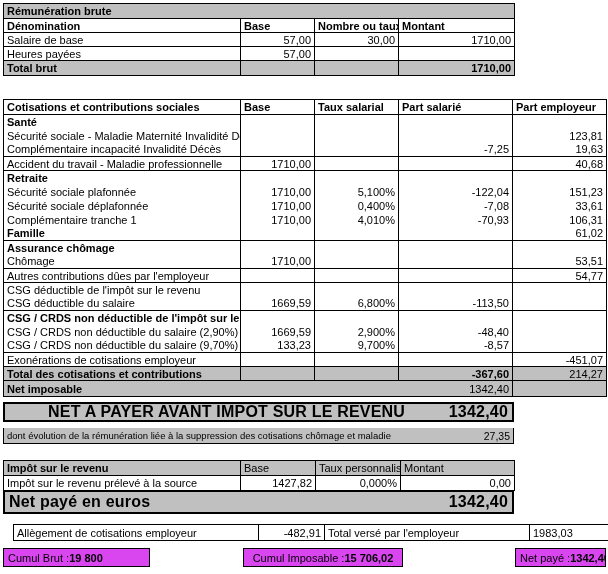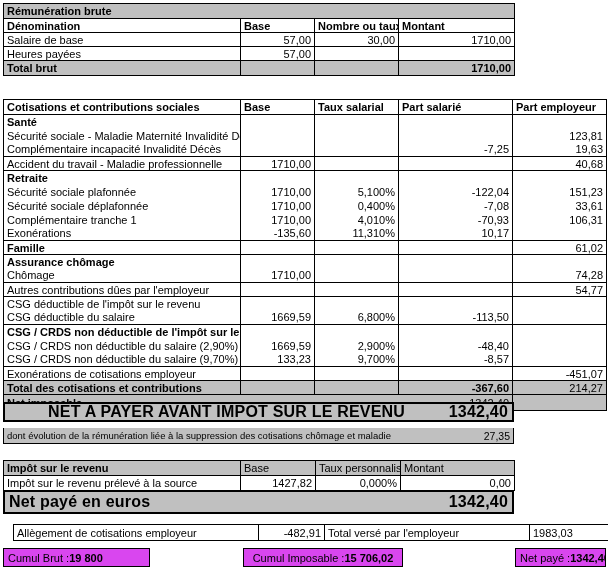--- a/index.html
+++ b/index.html
@@ -179,46 +179,39 @@
             <td class="num">33,61</td>
           </tr>
           <tr>
             <td>Complémentaire tranche 1</td>
             <td class="num">1710,00</td>
             <td class="num">4,010%</td>
             <td class="num">-70,93</td>
             <td class="num">106,31</td>
           </tr>
           <tr class="hl">
-            <td>Exonérations</td>
-            <td class="num">-135,60</td>
-            <td class="num">11,310%</td>
-            <td class="num">10,17</td>
-            <td class="num"></td>
-          </tr>
-          <tr class="hl">
             <td class="b">Famille</td>
             <td class="num"></td>
             <td class="num"></td>
             <td class="num"></td>
             <td class="num">61,02</td>
           </tr>
           <tr>
             <td class="b">Assurance chômage</td>
             <td class="num"></td>
             <td class="num"></td>
             <td class="num"></td>
             <td class="num"></td>
           </tr>
           <tr class="hl">
             <td>Chômage</td>
             <td class="num">1710,00</td>
             <td class="num"></td>
             <td class="num"></td>
-            <td class="num">74,28</td>
+            <td class="num">53,51</td>
           </tr>
           <tr class="hl">
             <td>Autres contributions dûes par l'employeur</td>
             <td class="num"></td>
             <td class="num"></td>
             <td class="num"></td>
             <td class="num">54,77</td>
           </tr>
           <tr>
             <td>CSG déductible de l'impôt sur le revenu</td>

